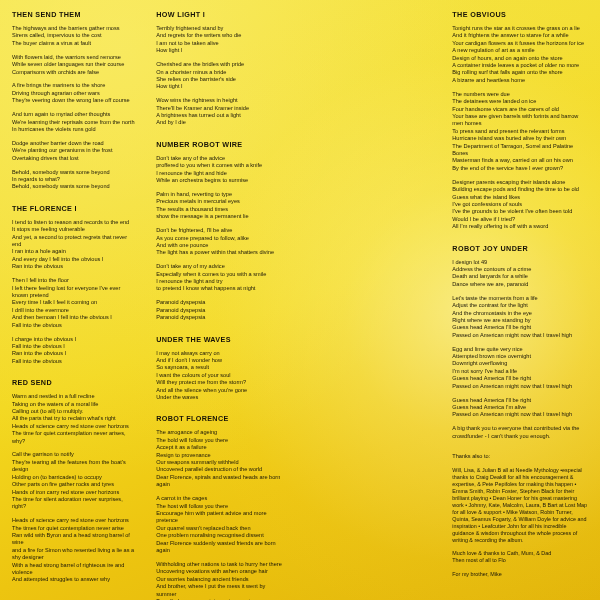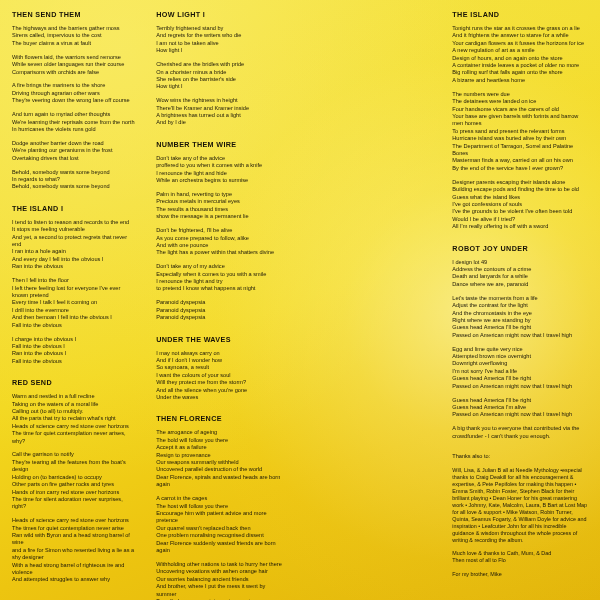--- a/index.html
+++ b/index.html
@@ -108,21 +108,21 @@
           <div class="line">Overtaking drivers that lost</div>
         </div>
         <div class="stanza">
           <div class="line">Behold, somebody wants some beyond</div>
           <div class="line">In regards to what?</div>
           <div class="line">Behold, somebody wants some beyond</div>
         </div>
       </div>
 
       <div class="song">
-        <div class="song-title">THE ISLAND I</div>
+        <div class="song-title">THE FLORENCE I</div>
         <div class="stanza">
           <div class="line">I tend to listen to reason and records to the end</div>
           <div class="line">It stops me feeling vulnerable</div>
           <div class="line">And yet, a second to protect regrets that never end</div>
           <div class="line">I ran into a hole again</div>
           <div class="line">And every day I fell into the obvious I</div>
           <div class="line">Ran into the obvious</div>
         </div>
         <div class="stanza">
           <div class="line">Then I fell into the floor</div>
@@ -186,21 +186,21 @@
         </div>
         <div class="stanza">
           <div class="line">Wow wins the rightness in height</div>
           <div class="line">There'll be Kramer and Kramer inside</div>
           <div class="line">A brightness has turned out a light</div>
           <div class="line">And by I die</div>
         </div>
       </div>
 
       <div class="song">
-        <div class="song-title">NUMBER THEM WIRE</div>
+        <div class="song-title">NUMBER ROBOT WIRE</div>
         <div class="stanza">
           <div class="line">Don't take any of the advice</div>
           <div class="line">proffered to you when it comes with a knife</div>
           <div class="line">I renounce the light and hide</div>
           <div class="line">While an orchestra begins to surmise</div>
         </div>
         <div class="stanza">
           <div class="line">Palm in hand, reverting to type</div>
           <div class="line">Precious metals in mercurial eyes</div>
           <div class="line">The results a thousand times</div>
@@ -232,21 +232,21 @@
           <div class="line">And if I don't I wonder how</div>
           <div class="line">So saynoara, a result</div>
           <div class="line">I want the colours of your soul</div>
           <div class="line">Will they protect me from the storm?</div>
           <div class="line">And all the silence when you're gone</div>
           <div class="line">Under the waves</div>
         </div>
       </div>
 
       <div class="song">
-        <div class="song-title">THEN FLORENCE</div>
+        <div class="song-title">ROBOT FLORENCE</div>
         <div class="stanza">
           <div class="line">The arrogance of ageing</div>
           <div class="line">The bold will follow you there</div>
           <div class="line">Accept it as a failure</div>
           <div class="line">Resign to provenance</div>
           <div class="line">Our weapons summarily withheld</div>
           <div class="line">Uncovered parallel destruction of the world</div>
           <div class="line">Dear Florence, spirals and wasted heads are born again</div>
         </div>
         <div class="stanza">
@@ -264,21 +264,21 @@
           <div class="line">And brother, where I put the mess it went by summer</div>
           <div class="line">Travelled away uncertain environments</div>
         </div>
       </div>
     </div>
 
     <div class="col col-3"></div>
 
     <div class="col col-4">
       <div class="song">
-        <div class="song-title">THE ISLAND</div>
+        <div class="song-title">THE OBVIOUS</div>
         <div class="stanza">
           <div class="line">Tonight runs the star as it crosses the grass on a lie</div>
           <div class="line">And it frightens the answer to starve for a while</div>
           <div class="line">Your cardigan flowers as it fusses the horizons for ice</div>
           <div class="line">A new regulation of art as a smile</div>
           <div class="line">Design of hours, and on again onto the store</div>
           <div class="line">A container inside leaves a pocket of older no more</div>
           <div class="line">Big rolling surf that falls again onto the shore</div>
           <div class="line">A bizarre and heartless home</div>
         </div>

